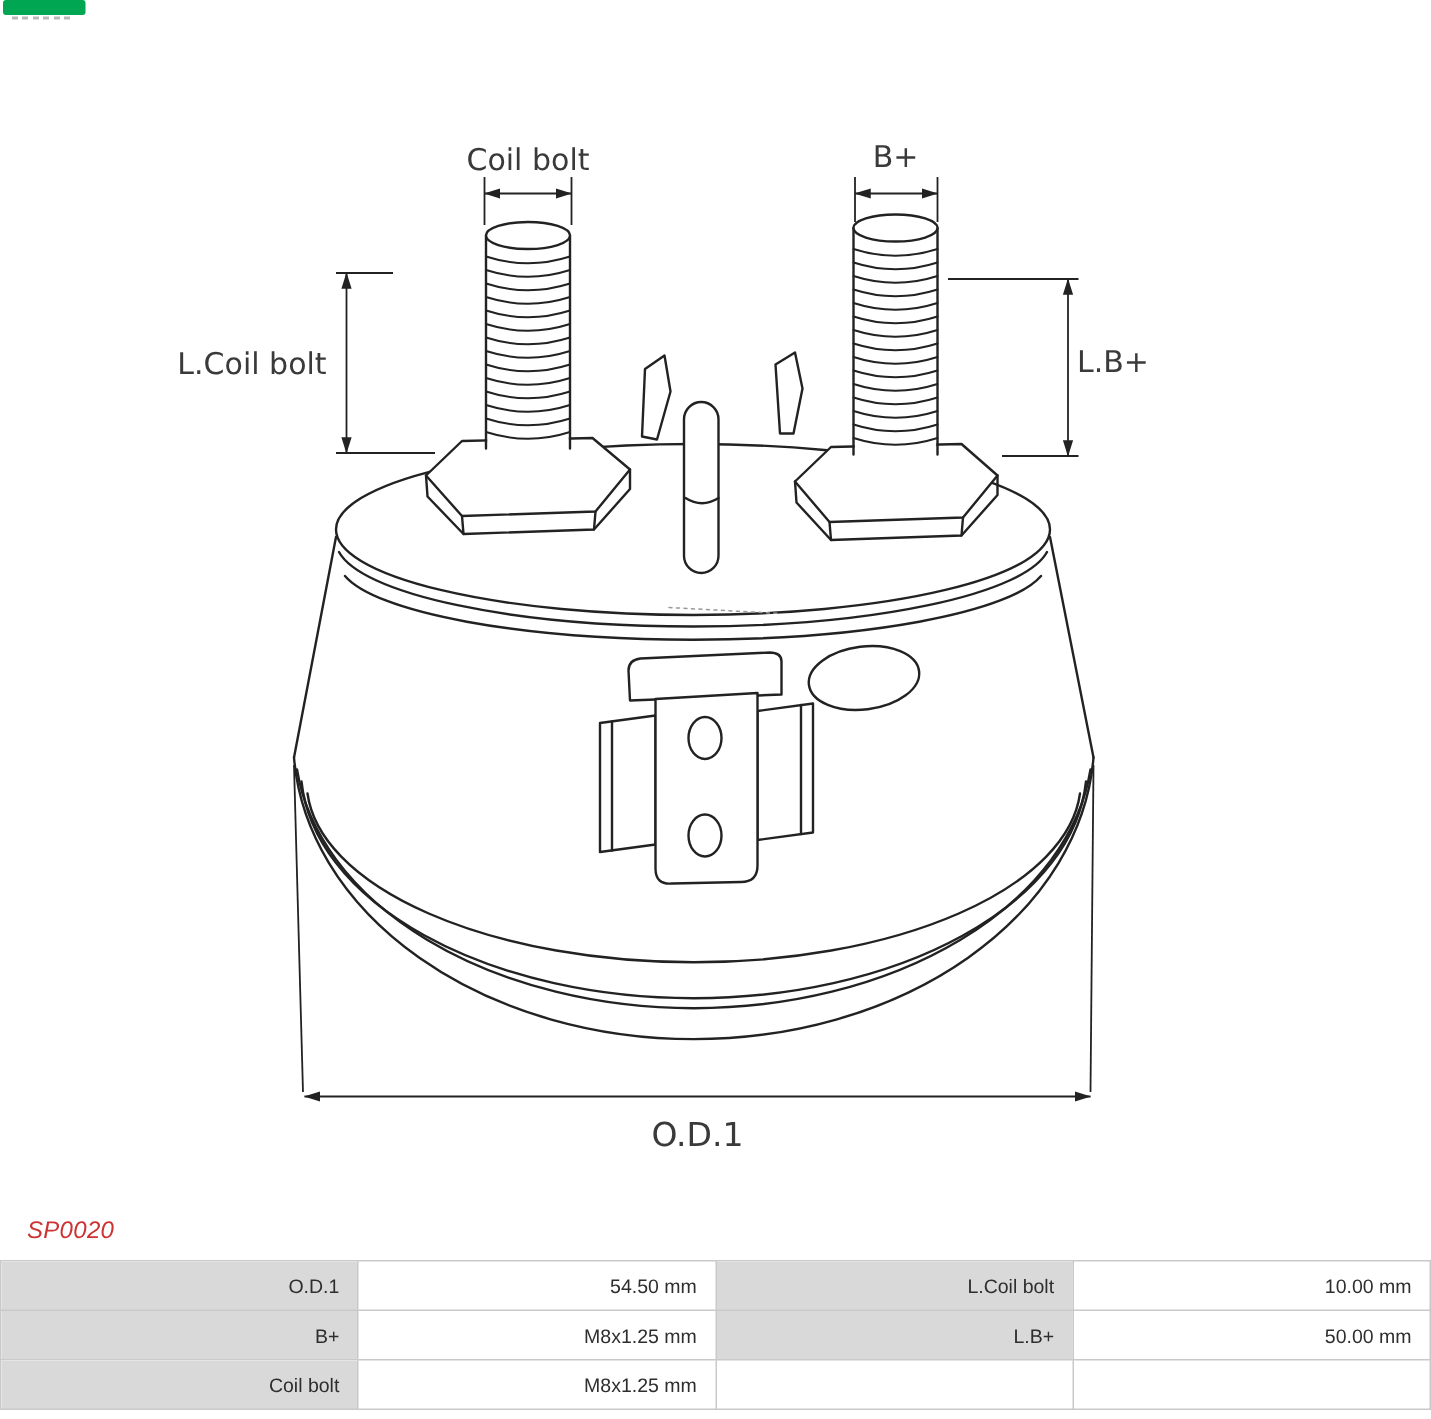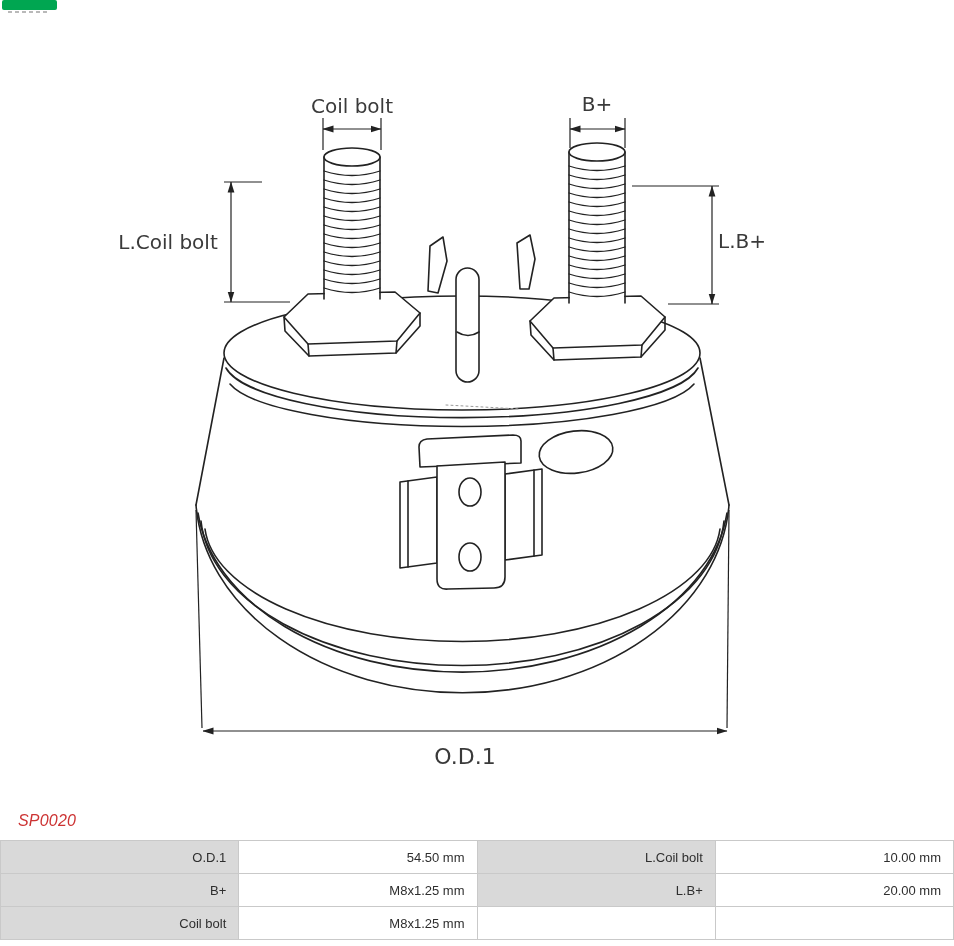--- a/index.html
+++ b/index.html
@@ -150,21 +150,21 @@
     <tr>
       <td class="lbl">O.D.1</td>
       <td class="val">54.50 mm</td>
       <td class="lbl">L.Coil bolt</td>
       <td class="val">10.00 mm</td>
     </tr>
     <tr>
       <td class="lbl">B+</td>
       <td class="val">M8x1.25 mm</td>
       <td class="lbl">L.B+</td>
-      <td class="val">20.00 mm</td>
+      <td class="val">50.00 mm</td>
     </tr>
     <tr>
       <td class="lbl">Coil bolt</td>
       <td class="val">M8x1.25 mm</td>
       <td class="empty"></td>
       <td class="empty"></td>
     </tr>
   </tbody>
 </table>
 

